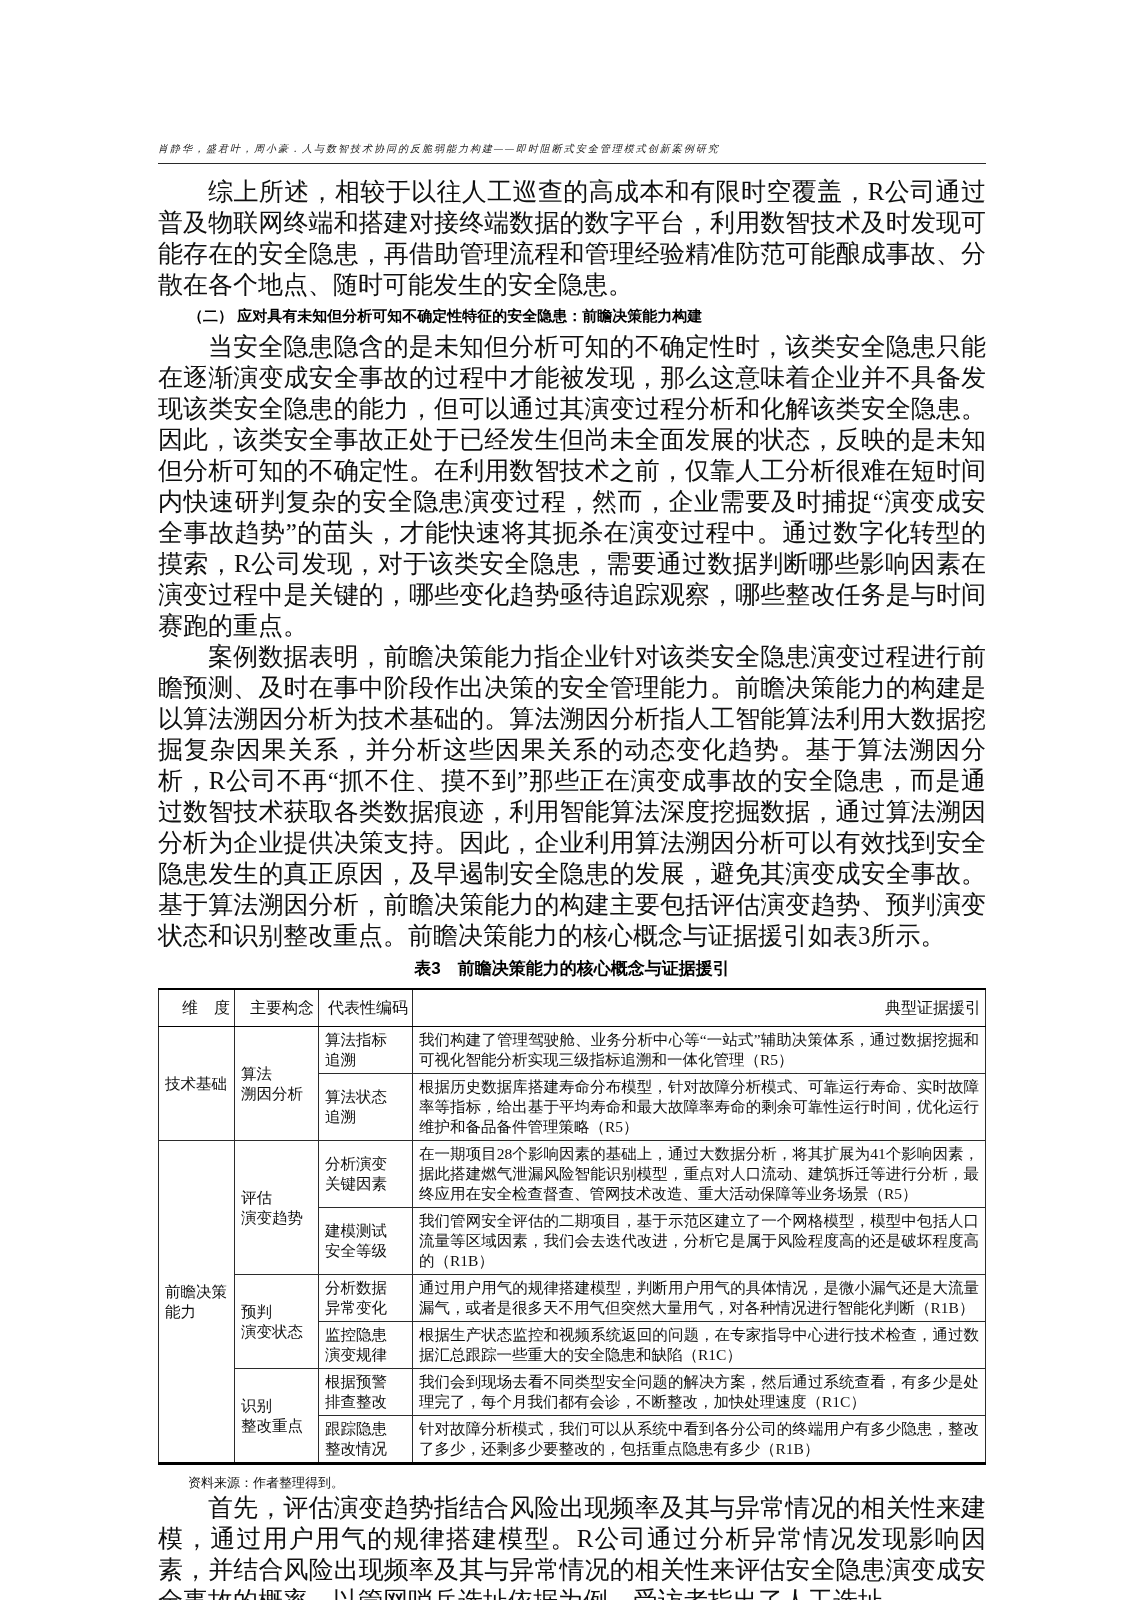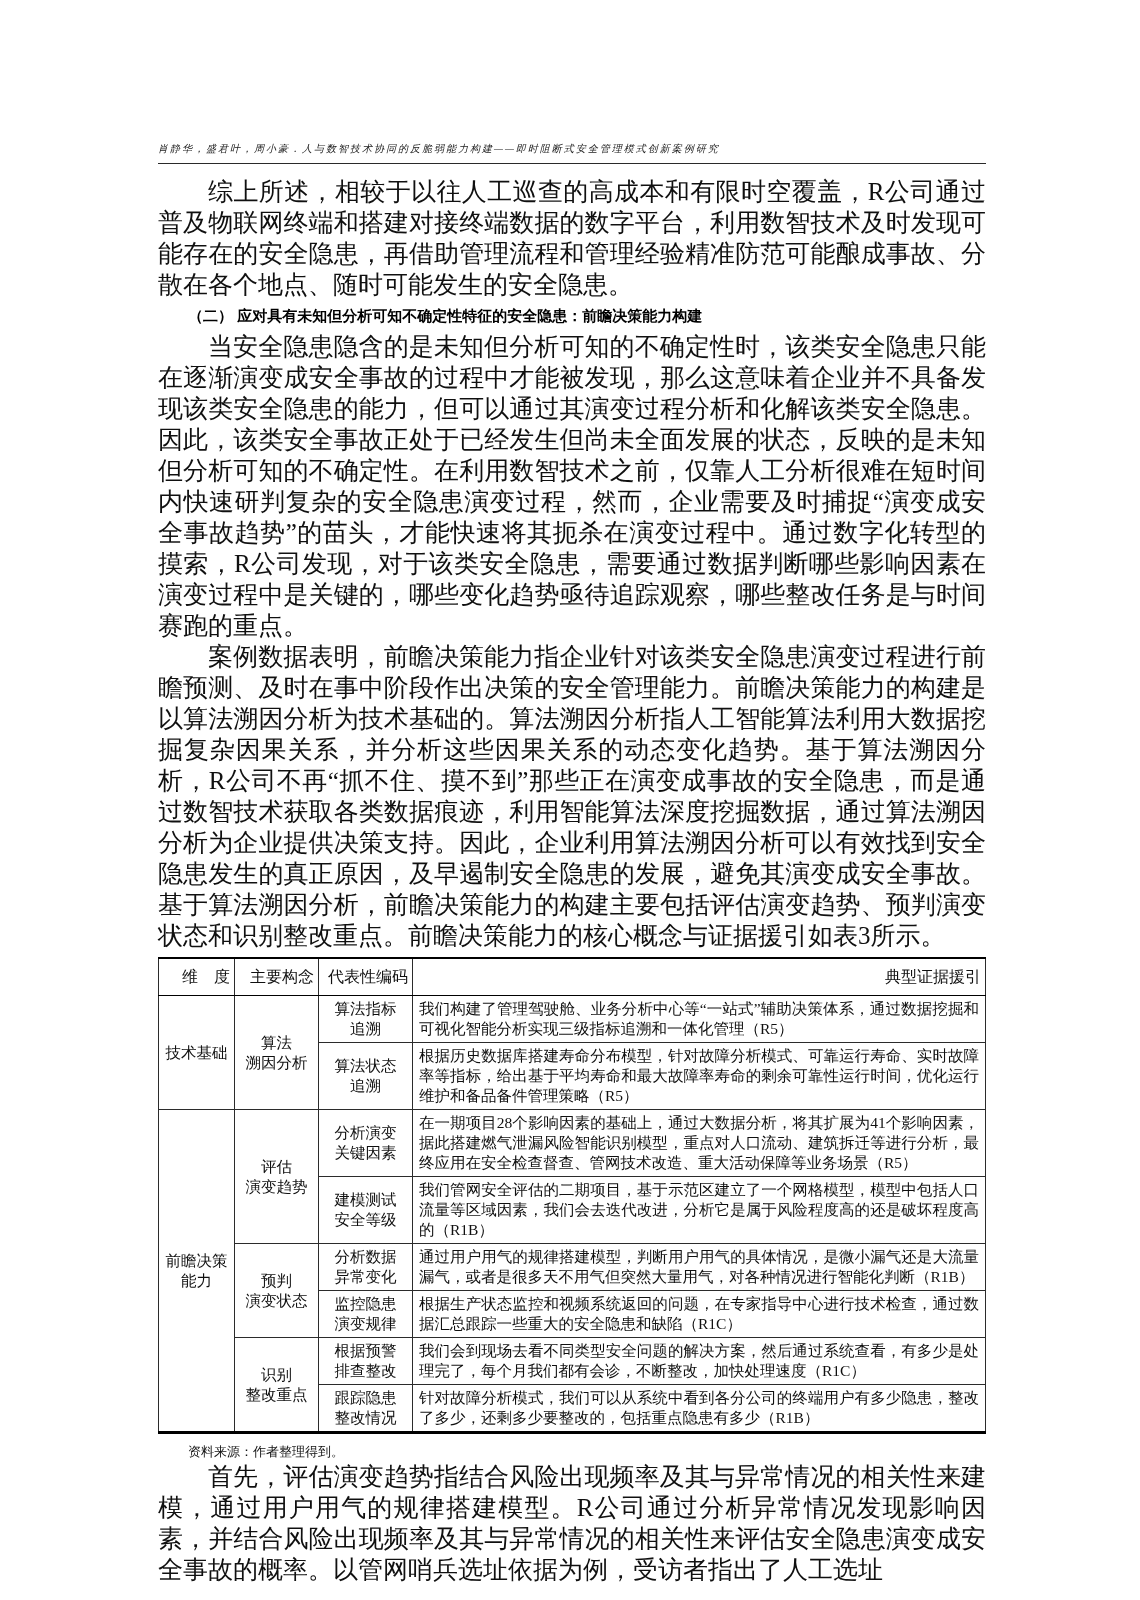--- a/index.html
+++ b/index.html
@@ -68,21 +68,20 @@
     color: #101010;
   }
   table.data-table th {
     font-weight: 400;
     text-align: right;
     font-size: 16px;
     padding: 8px 4px;
     border-bottom: 1.5px solid #000;
   }
   td.cell-center {
-    text-align: center;
     white-space: pre-line;
   }
   td.cell-evidence { text-align: justify; }
   .source-note {
     font-size: 13px;
     margin-top: 9px;
     padding-left: 30px;
     color: #141414;
   }
   .after-table { margin-top: 16px; }
@@ -103,20 +102,21 @@
     <div class="running-head">肖静华，盛君叶，周小豪．人与数智技术协同的反脆弱能力构建——即时阻断式安全管理模式创新案例研究</div>
 
     <div class="body-text">
       <p class="para">综上所述，相较于以往人工巡查的高成本和有限时空覆盖，R公司通过普及物联网终端和搭建对接终端数据的数字平台，利用数智技术及时发现可能存在的安全隐患，再借助管理流程和管理经验精准防范可能酿成事故、分散在各个地点、随时可能发生的安全隐患。</p>
       <div class="section-heading">（二） 应对具有未知但分析可知不确定性特征的安全隐患：前瞻决策能力构建</div>
       <p class="para">当安全隐患隐含的是未知但分析可知的不确定性时，该类安全隐患只能在逐渐演变成安全事故的过程中才能被发现，那么这意味着企业并不具备发现该类安全隐患的能力，但可以通过其演变过程分析和化解该类安全隐患。因此，该类安全事故正处于已经发生但尚未全面发展的状态，反映的是未知但分析可知的不确定性。在利用数智技术之前，仅靠人工分析很难在短时间内快速研判复杂的安全隐患演变过程，然而，企业需要及时捕捉“演变成安全事故趋势”的苗头，才能快速将其扼杀在演变过程中。通过数字化转型的摸索，R公司发现，对于该类安全隐患，需要通过数据判断哪些影响因素在演变过程中是关键的，哪些变化趋势亟待追踪观察，哪些整改任务是与时间赛跑的重点。</p>
       <p class="para">案例数据表明，前瞻决策能力指企业针对该类安全隐患演变过程进行前瞻预测、及时在事中阶段作出决策的安全管理能力。前瞻决策能力的构建是以算法溯因分析为技术基础的。算法溯因分析指人工智能算法利用大数据挖掘复杂因果关系，并分析这些因果关系的动态变化趋势。基于算法溯因分析，R公司不再“抓不住、摸不到”那些正在演变成事故的安全隐患，而是通过数智技术获取各类数据痕迹，利用智能算法深度挖掘数据，通过算法溯因分析为企业提供决策支持。因此，企业利用算法溯因分析可以有效找到安全隐患发生的真正原因，及早遏制安全隐患的发展，避免其演变成安全事故。基于算法溯因分析，前瞻决策能力的构建主要包括评估演变趋势、预判演变状态和识别整改重点。前瞻决策能力的核心概念与证据援引如表3所示。</p>
     </div>
 
     <div class="table-block">
+      <div class="table-title">表3　前瞻决策能力的核心概念与证据援引</div>
       <table class="data-table">
         <colgroup>
           <col style="width:76px">
           <col style="width:84px">
           <col style="width:94px">
           <col>
         </colgroup>
         <thead>
           <tr>
             <th>维　度</th>

